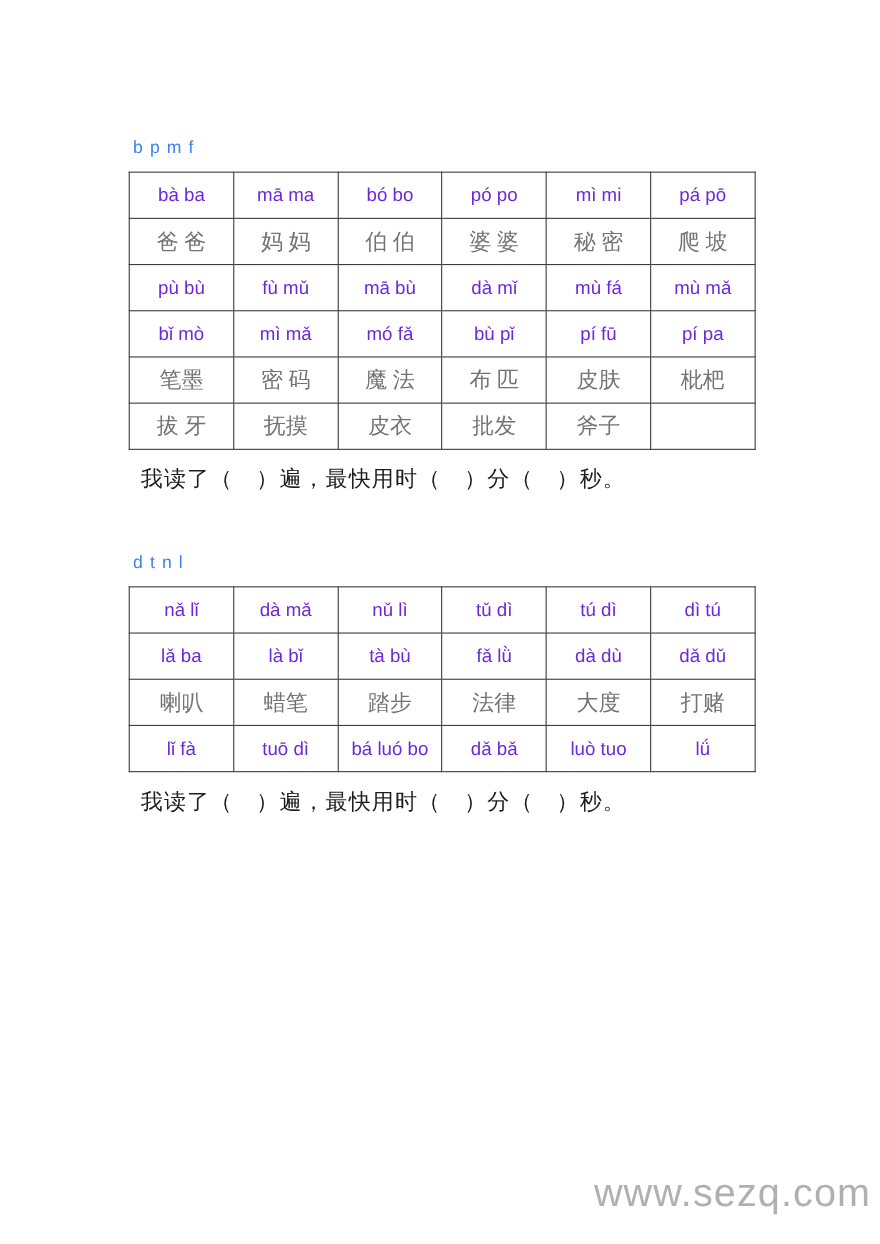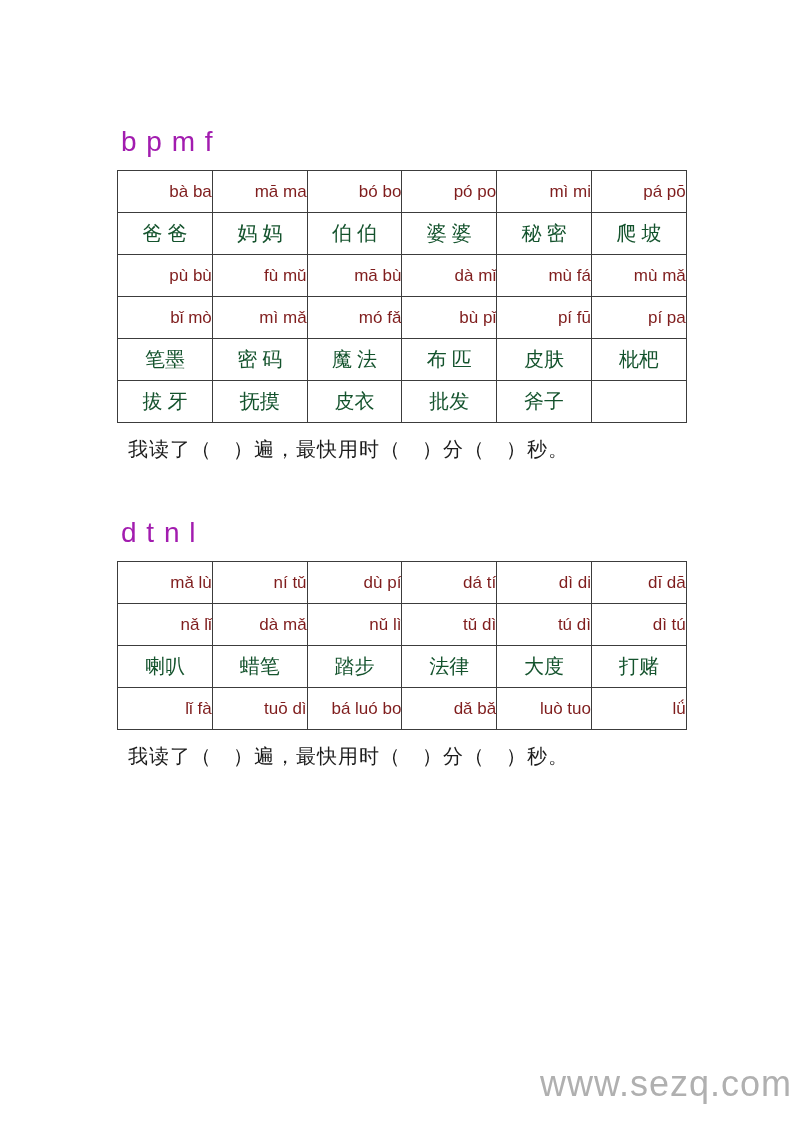--- a/index.html
+++ b/index.html
@@ -13,23 +13,23 @@
     font-family: "Liberation Sans", sans-serif;
     color: #111111;
   }
   .content {
     padding-top: 126px;
     padding-left: 117px;
     width: 686px;
   }
   .section-title {
     font-family: "Liberation Sans", "DejaVu Sans", sans-serif;
-    font-size: 28px;
+    font-size: 16px;
     font-weight: 500;
-    color: #a21caf;
+    color: #3b82f6;
     letter-spacing: 1px;
     margin-bottom: 12px;
     padding-left: 4px;
   }
   table.word-table {
     border-collapse: collapse;
     table-layout: fixed;
     width: 569px;
   }
   table.word-table td {
@@ -37,27 +37,26 @@
     width: 94.8px;
     height: 42px;
     text-align: center;
     vertical-align: middle;
     overflow: hidden;
     white-space: nowrap;
   }
   tr.pinyin-row td {
     font-family: "Liberation Sans", "DejaVu Sans", sans-serif;
     font-size: 17px;
-    color: #7f1d1d;
-    text-align: right;
+    color: #6d28d9;
   }
   tr.hanzi-row td {
     font-family: "Liberation Serif", "DejaVu Serif", serif;
     font-size: 20px;
-    color: #14532d;
+    color: #737373;
   }
   .section-footer {
     font-family: Liberation Sans, sans-serif;
     font-size: 20px;
     color: #1c1c1c;
     margin-top: 13px;
     padding-left: 11px;
     letter-spacing: 1px;
   }
   .section { margin-bottom: 54px; }
@@ -132,34 +131,34 @@
           </tbody>
       </table>
       <div class="section-footer">我读了（　）遍，最快用时（　）分（　）秒。</div>
     </div>
 
     <div class="section">
       <div class="section-title">d t n l</div>
       <table class="word-table">
         <tbody>
             <tr class="pinyin-row">
-              <td>mǎ lù</td>
-              <td>ní tǔ</td>
-              <td>dù pí</td>
-              <td>dá tí</td>
-              <td>dì di</td>
-              <td>dī dā</td>
-            </tr>
-            <tr class="pinyin-row">
               <td>nǎ lǐ</td>
               <td>dà mǎ</td>
               <td>nǔ lì</td>
               <td>tǔ dì</td>
               <td>tú dì</td>
               <td>dì tú</td>
+            </tr>
+            <tr class="pinyin-row">
+              <td>lǎ ba</td>
+              <td>là bǐ</td>
+              <td>tà bù</td>
+              <td>fǎ lǜ</td>
+              <td>dà dù</td>
+              <td>dǎ dǔ</td>
             </tr>
             <tr class="hanzi-row">
               <td>喇叭</td>
               <td>蜡笔</td>
               <td>踏步</td>
               <td>法律</td>
               <td>大度</td>
               <td>打赌</td>
             </tr>
             <tr class="pinyin-row">

